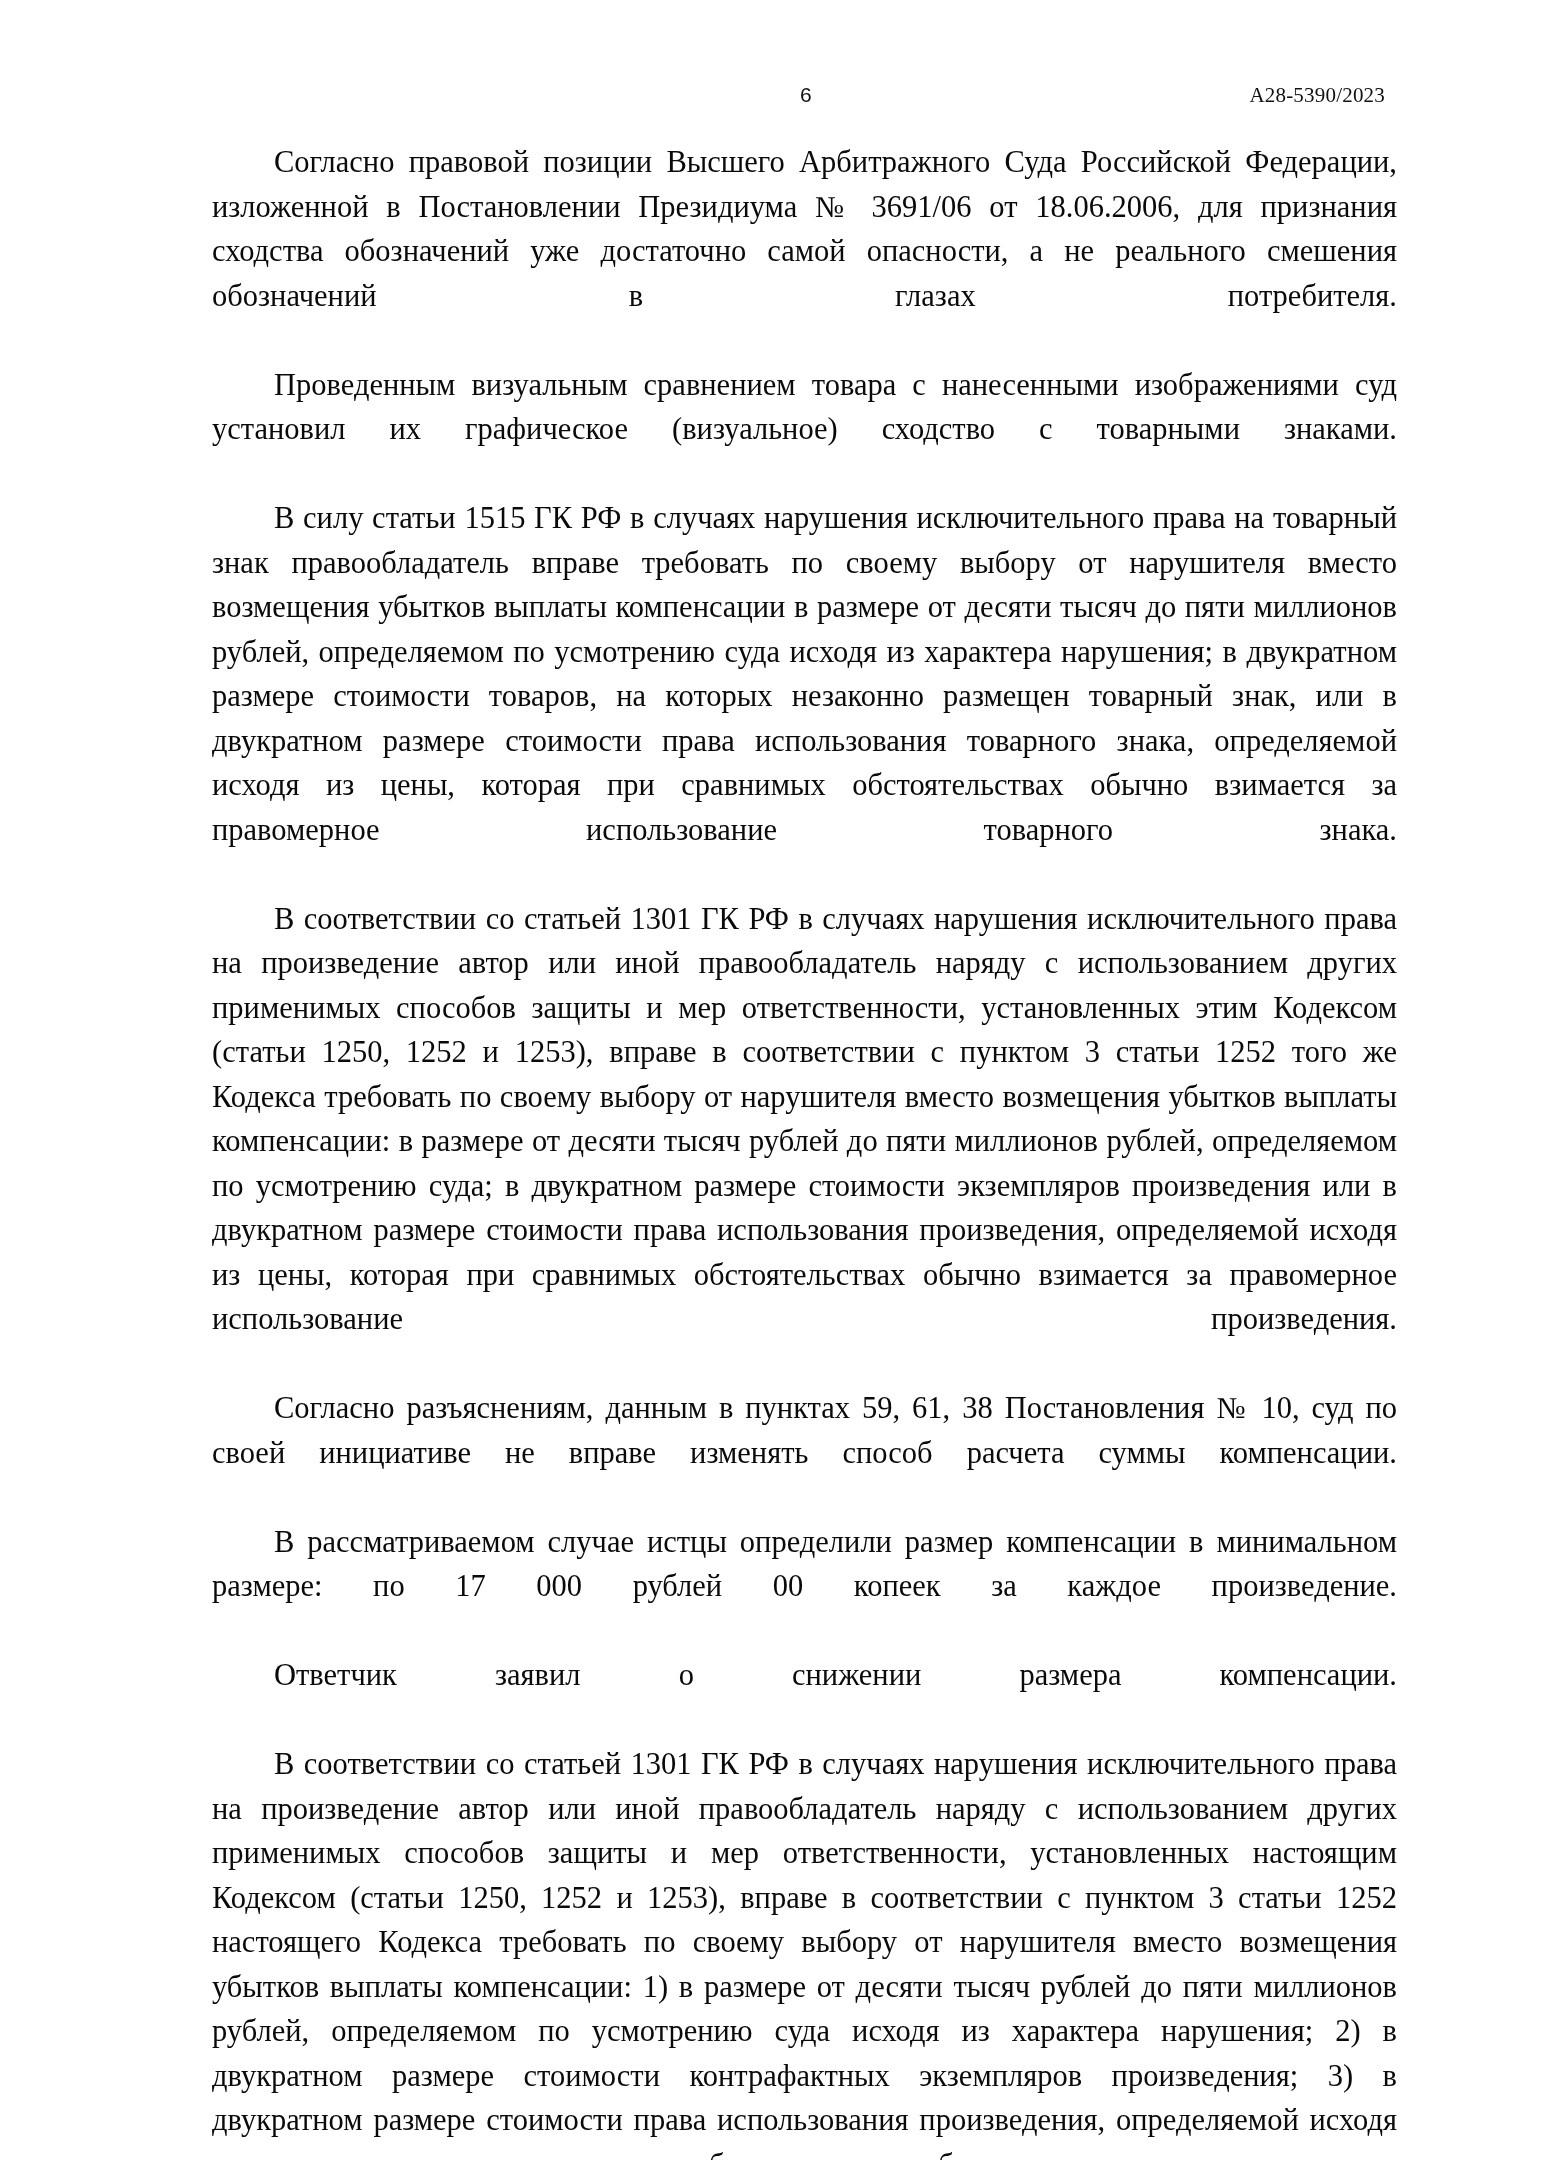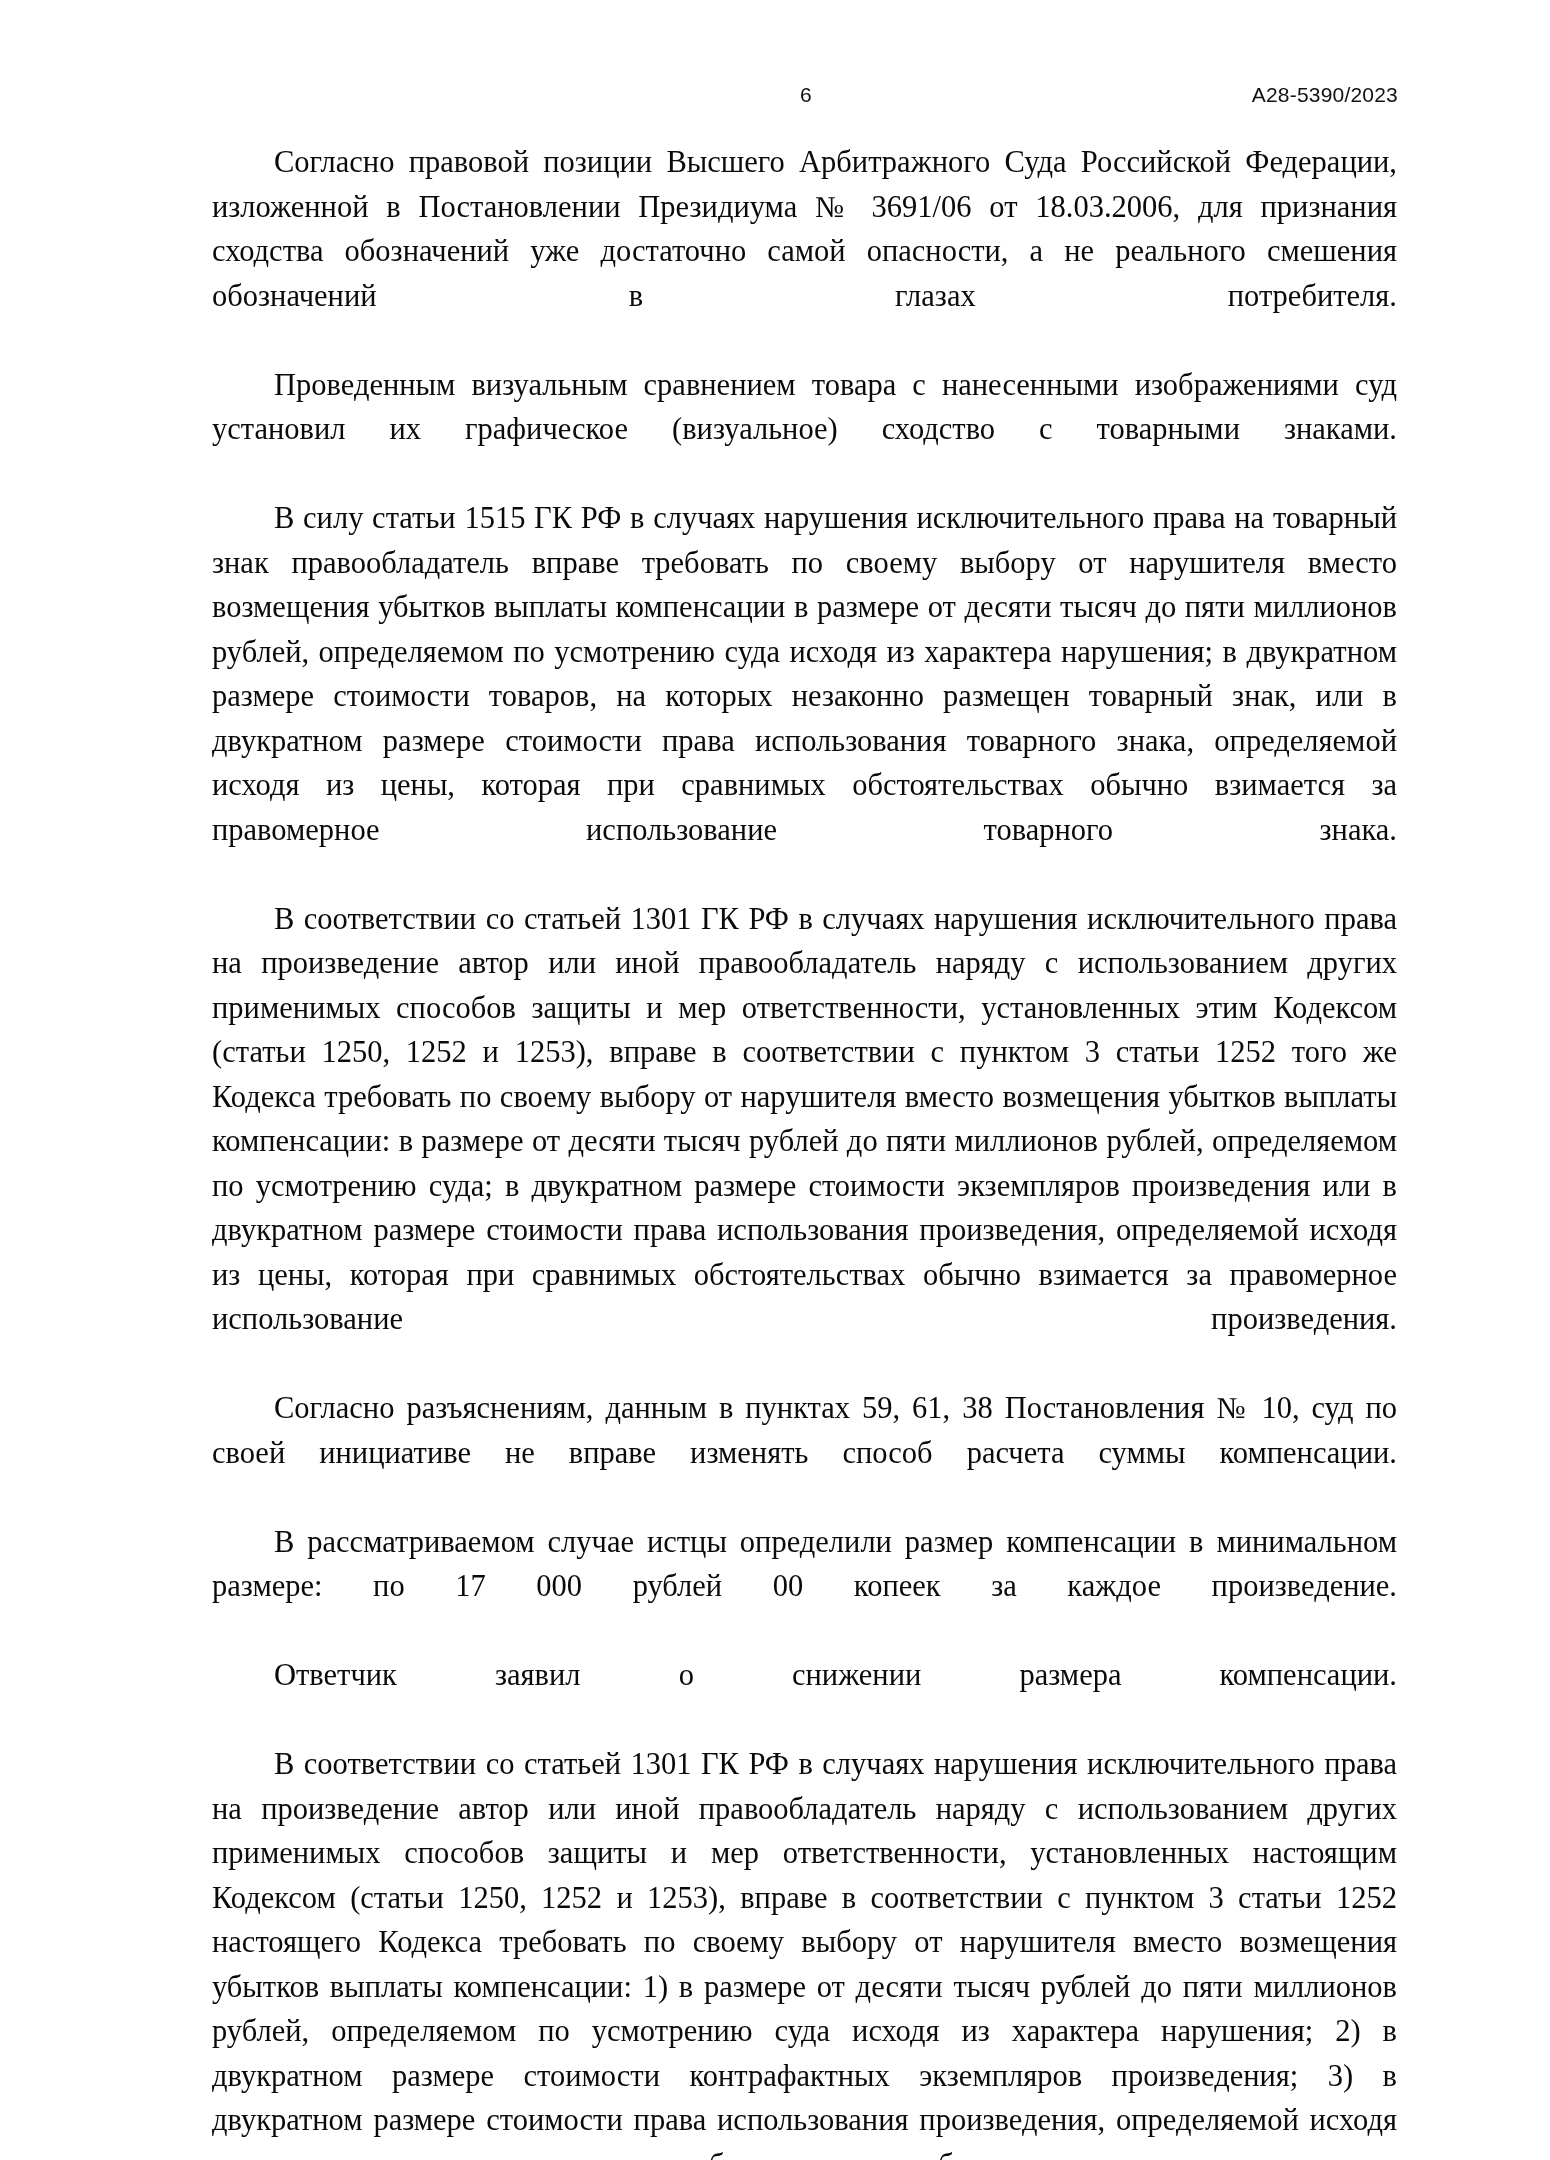--- a/index.html
+++ b/index.html
@@ -31,24 +31,25 @@
   }
   .page-header .folio {
     position: absolute;
     left: 0;
     right: 0;
     text-align: center;
     letter-spacing: 0.2px;
   }
   .page-header .case-no {
     position: absolute;
-    right: 4px;
+    right: 17px;
     top: 0;
     white-space: nowrap;
     letter-spacing: 0.2px;
+    font-family: Liberation Serif, serif;
   }
   .body-text {
     position: absolute;
     top: 140px;
     left: 212px;
     width: 1185px;
   }
   p.para {
     margin: 0;
     padding: 0;
@@ -71,21 +72,21 @@
 <body>
 
 <div class="page">
 
   <div class="page-header">
     <span class="folio">6</span>
     <span class="case-no">A28-5390/2023</span>
   </div>
 
   <div class="body-text">
-    <p class="para">Согласно правовой позиции Высшего Арбитражного Суда Российской Федерации, изложенной в Постановлении Президиума № 3691/06 от 18.03.2006, для признания сходства обозначений уже достаточно самой опасности, а не реального смешения обозначений в глазах потребителя.</p>
+    <p class="para">Согласно правовой позиции Высшего Арбитражного Суда Российской Федерации, изложенной в Постановлении Президиума № 3691/06 от 18.06.2006, для признания сходства обозначений уже достаточно самой опасности, а не реального смешения обозначений в глазах потребителя.</p>
     <p class="para">Проведенным визуальным сравнением товара с нанесенными изображениями суд установил их графическое (визуальное) сходство с товарными знаками.</p>
     <p class="para">В силу статьи 1515 ГК РФ в случаях нарушения исключительного права на товарный знак правообладатель вправе требовать по своему выбору от нарушителя вместо возмещения убытков выплаты компенсации в размере от десяти тысяч до пяти миллионов рублей, определяемом по усмотрению суда исходя из характера нарушения; в двукратном размере стоимости товаров, на которых незаконно размещен товарный знак, или в двукратном размере стоимости права использования товарного знака, определяемой исходя из цены, которая при сравнимых обстоятельствах обычно взимается за правомерное использование товарного знака.</p>
     <p class="para">В соответствии со статьей 1301 ГК РФ в случаях нарушения исключительного права на произведение автор или иной правообладатель наряду с использованием других применимых способов защиты и мер ответственности, установленных этим Кодексом (статьи 1250, 1252 и 1253), вправе в соответствии с пунктом 3 статьи 1252 того же Кодекса требовать по своему выбору от нарушителя вместо возмещения убытков выплаты компенсации: в размере от десяти тысяч рублей до пяти миллионов рублей, определяемом по усмотрению суда; в двукратном размере стоимости экземпляров произведения или в двукратном размере стоимости права использования произведения, определяемой исходя из цены, которая при сравнимых обстоятельствах обычно взимается за правомерное использование произведения.</p>
     <p class="para">Согласно разъяснениям, данным в пунктах 59, 61, 38 Постановления № 10, суд по своей инициативе не вправе изменять способ расчета суммы компенсации.</p>
     <p class="para">В рассматриваемом случае истцы определили размер компенсации в минимальном размере: по 17 000 рублей 00 копеек  за каждое произведение.</p>
     <p class="para">Ответчик заявил о снижении размера компенсации.</p>
     <p class="para">В соответствии со статьей 1301 ГК РФ в случаях нарушения исключительного права на произведение автор или иной правообладатель наряду с использованием других применимых способов защиты и мер ответственности, установленных настоящим Кодексом (статьи 1250, 1252 и 1253), вправе в соответствии с пунктом 3 статьи 1252 настоящего Кодекса требовать по своему выбору от нарушителя вместо возмещения убытков выплаты компенсации: 1) в размере от десяти тысяч рублей до пяти миллионов рублей, определяемом по усмотрению суда исходя из характера нарушения; 2) в двукратном размере стоимости контрафактных экземпляров произведения; 3) в двукратном размере стоимости права использования произведения, определяемой исходя из цены, которая при сравнимых обстоятельствах обычно взимается за правомерное использование произведения тем способом, который использовал нарушитель.</p>
 
   </div>
 

